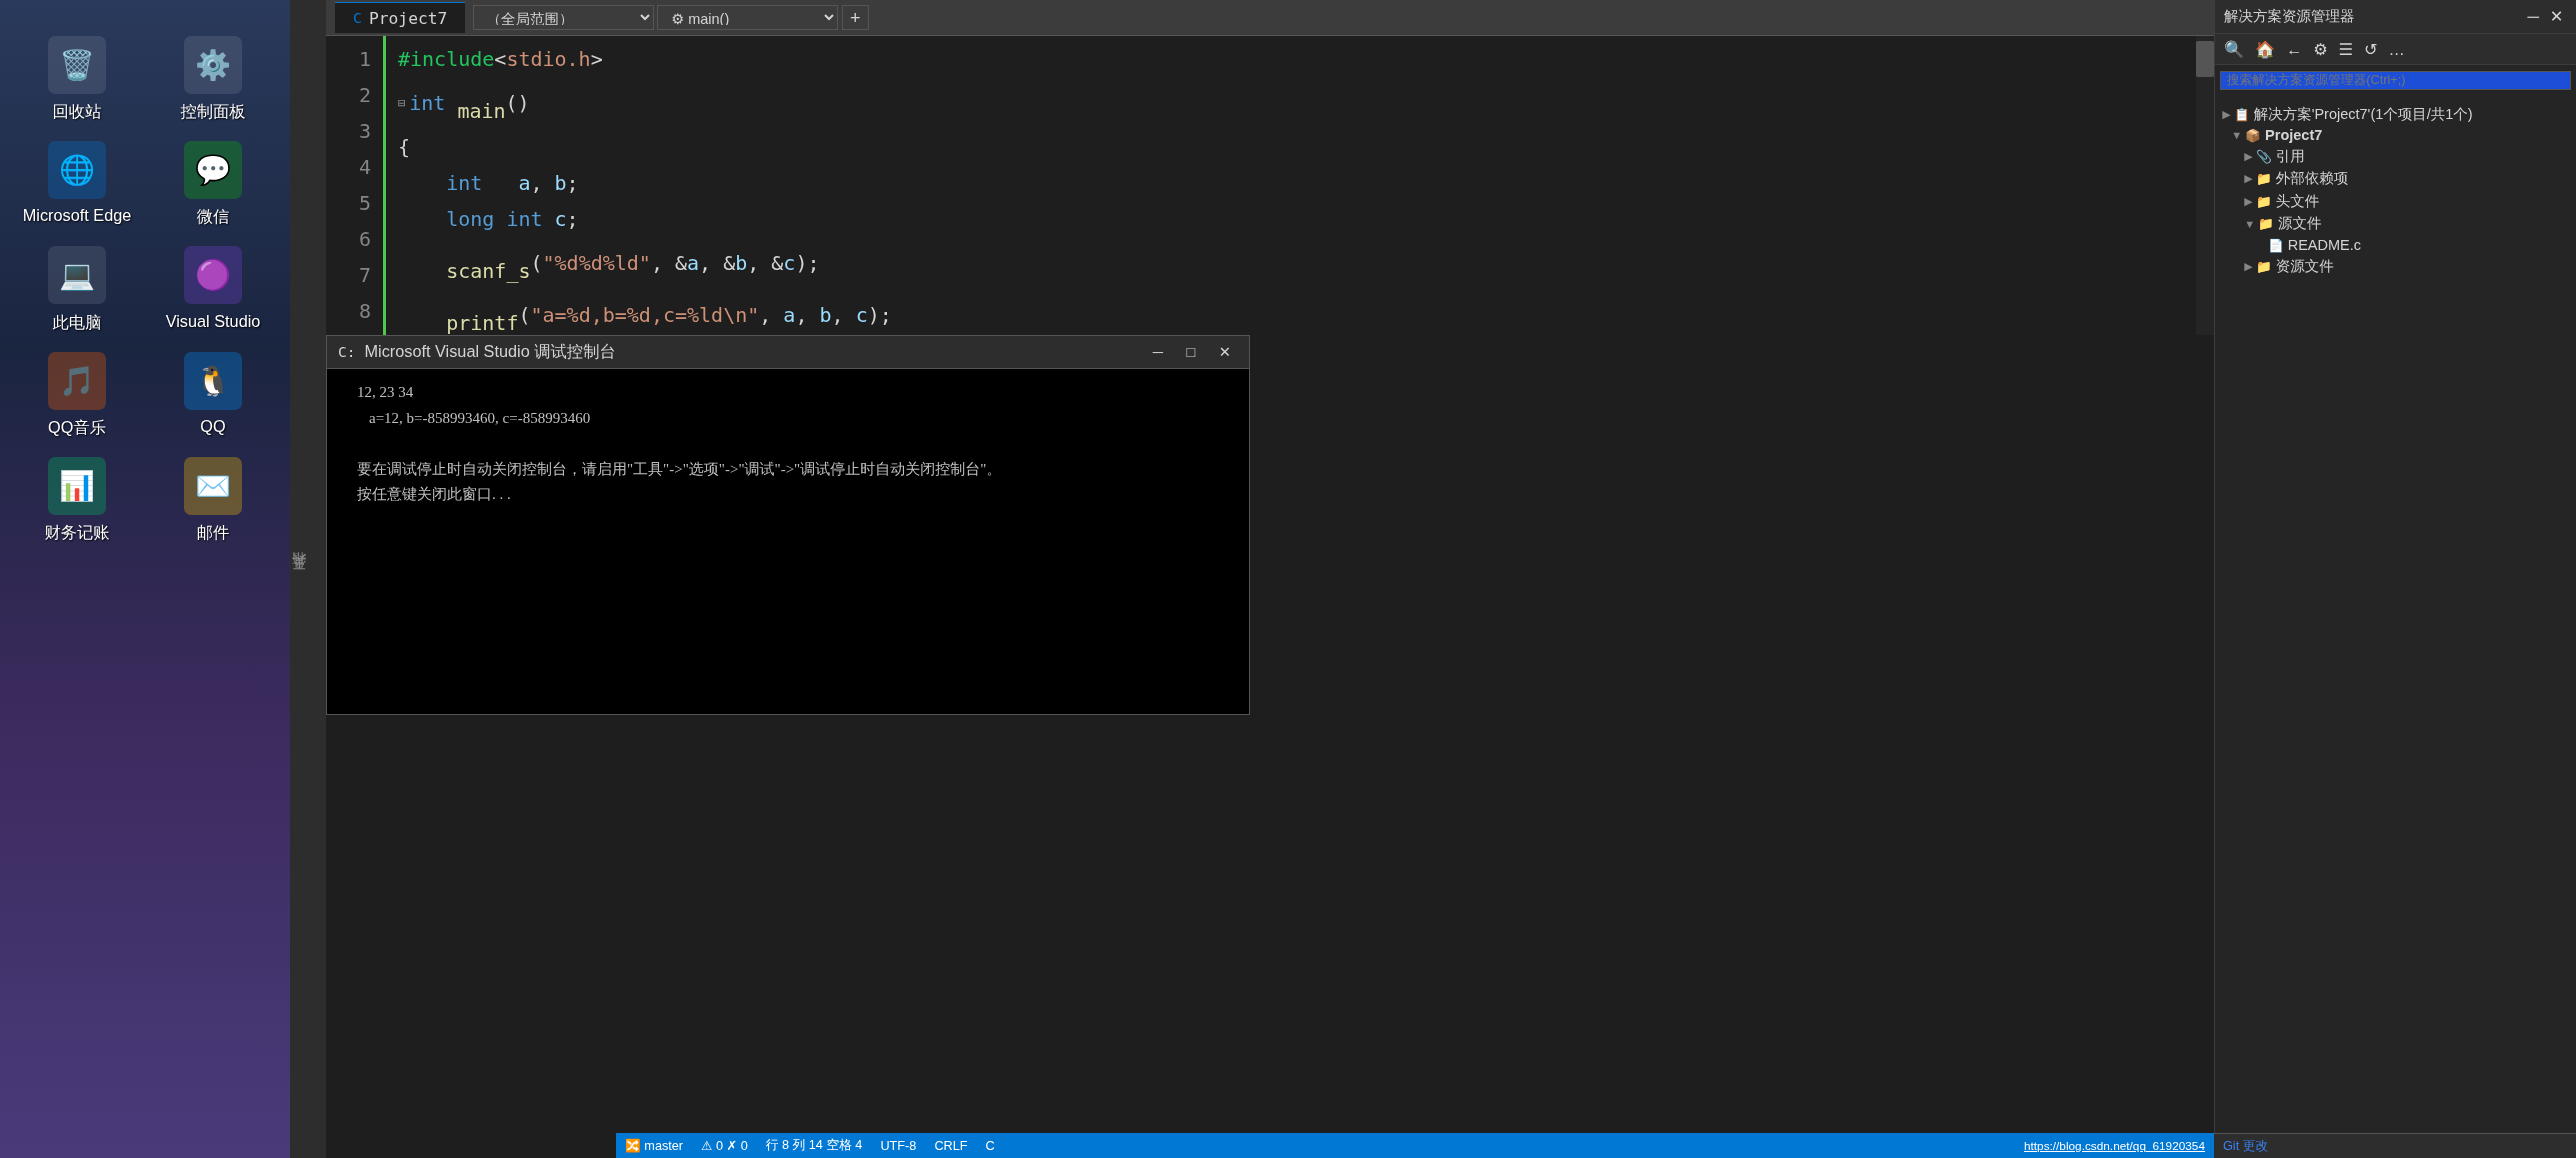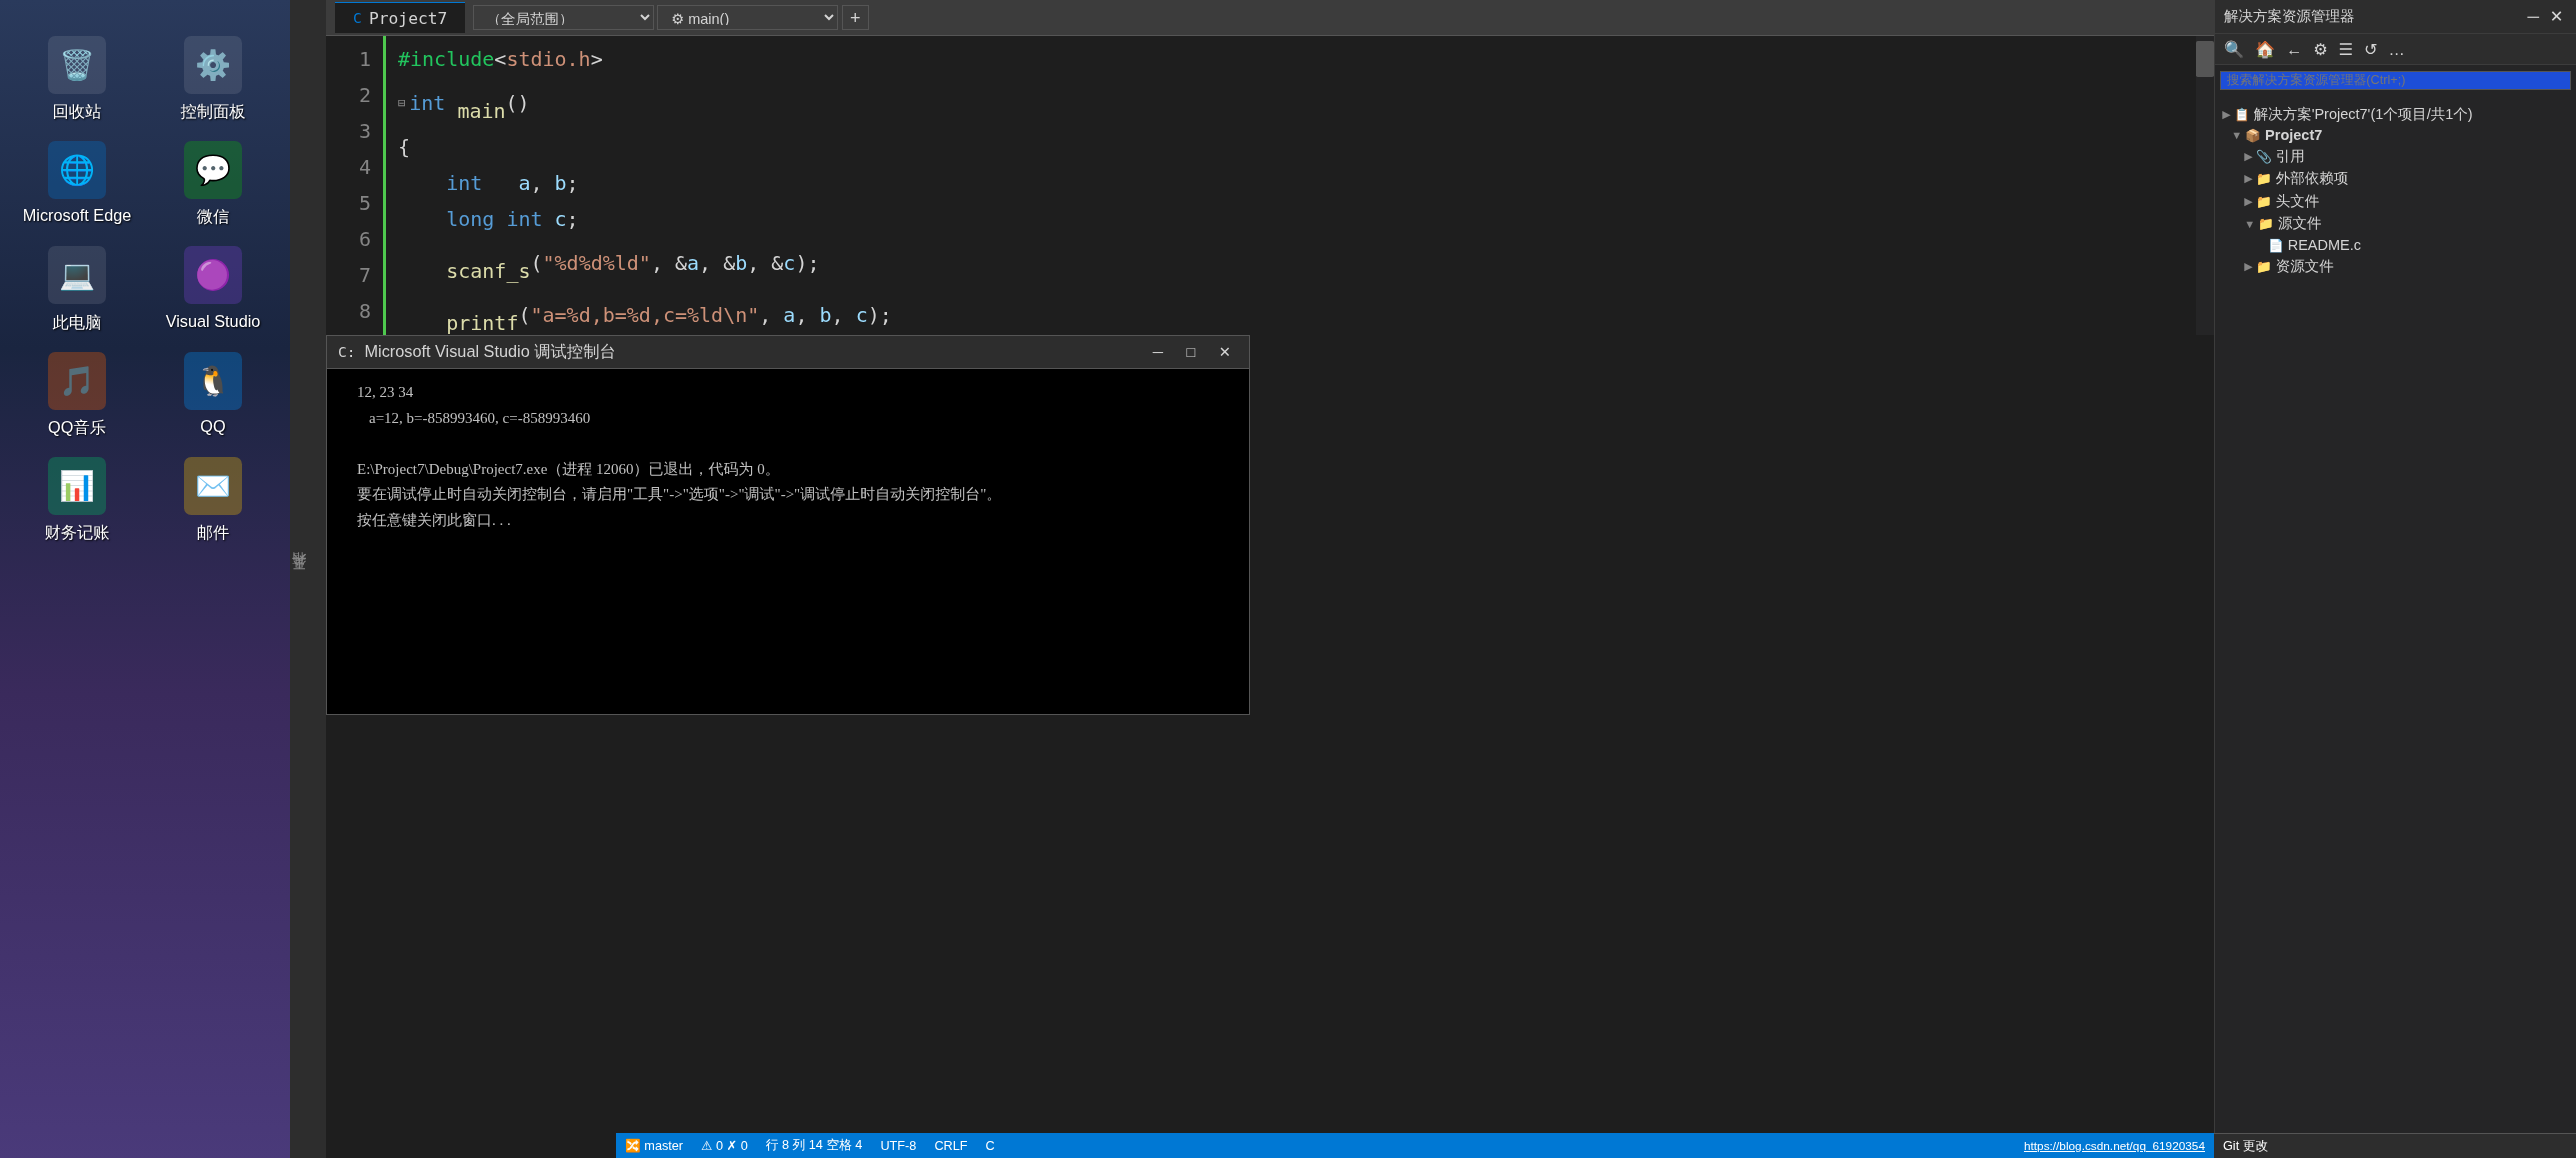--- a/index.html
+++ b/index.html
@@ -352,21 +352,21 @@
       position: absolute;
       bottom: 0;
       right: 0;
       width: 362px;
       height: 25px;
       background: #2d2d2d;
       border-top: 0.9px solid #555;
       display: flex;
       align-items: center;
       padding: 0 9px;
-      color: #ffffff;
+      color: #3b82f6;
       font-size: 12.7px;
       font-family: 'Microsoft YaHei', sans-serif;
     }
 
     .vs-editor-area {
       display: flex;
       flex-direction: column;
       flex: 1;
       position: relative;
     }
@@ -512,21 +512,20 @@
         <span class="debug-title-icon">C:</span>
         <span class="debug-title-text">Microsoft Visual Studio 调试控制台</span>
         <button class="debug-win-btn">─</button>
         <button class="debug-win-btn">□</button>
         <button class="debug-win-btn debug-close-btn">✕</button>
       </div>
       <div class="debug-content">
         <div class="line-input">12, 23 34</div>
         <div class="line-result">a=12, b=-858993460, c=-858993460</div>
         <div>&nbsp;</div>
-        <div class="line-exit">E:\Project7\Debug\Project7.exe（进程 12060）已退出，代码为 0。</div>
         <div class="line-hint">要在调试停止时自动关闭控制台，请启用"工具"-&gt;"选项"-&gt;"调试"-&gt;"调试停止时自动关闭控制台"。</div>
         <div class="line-hint">按任意键关闭此窗口. . .</div>
       </div>
     </div>
 
     <div class="below-code"></div>
   </div>
 
   <div class="vs-statusbar">
     <span class="status-item">🔀 master</span>

